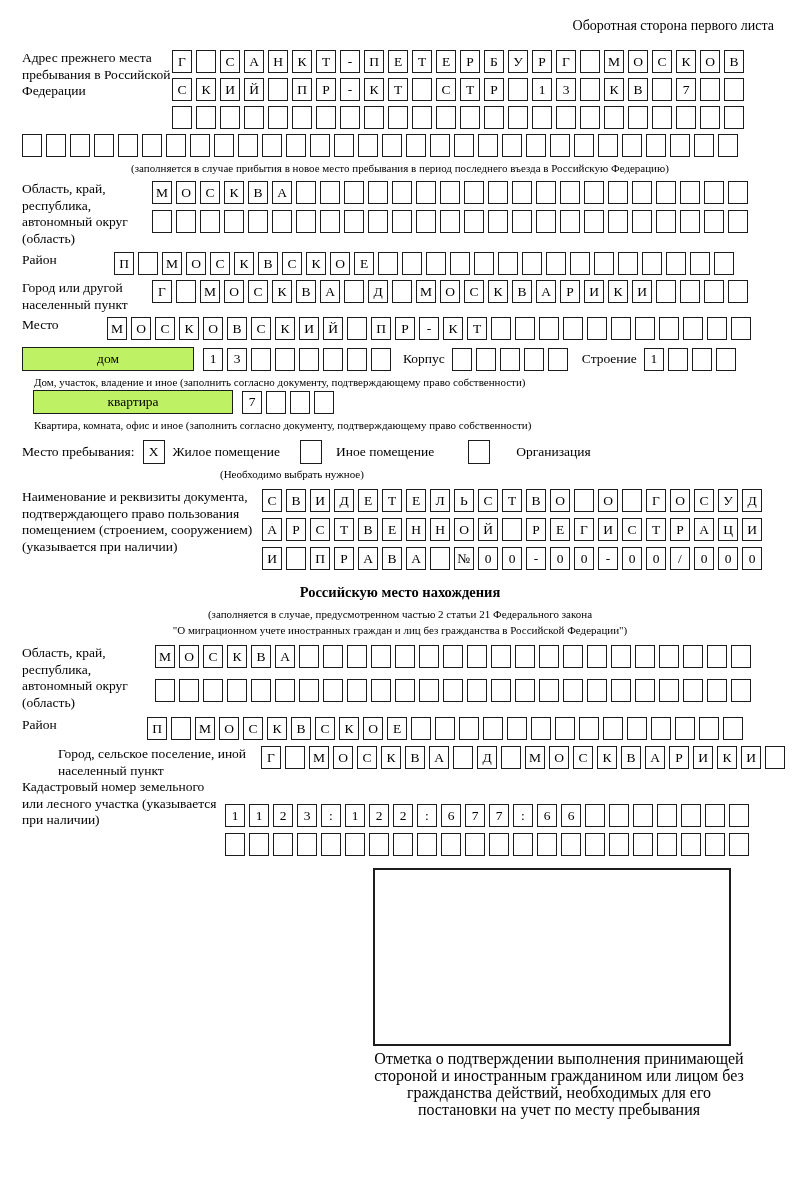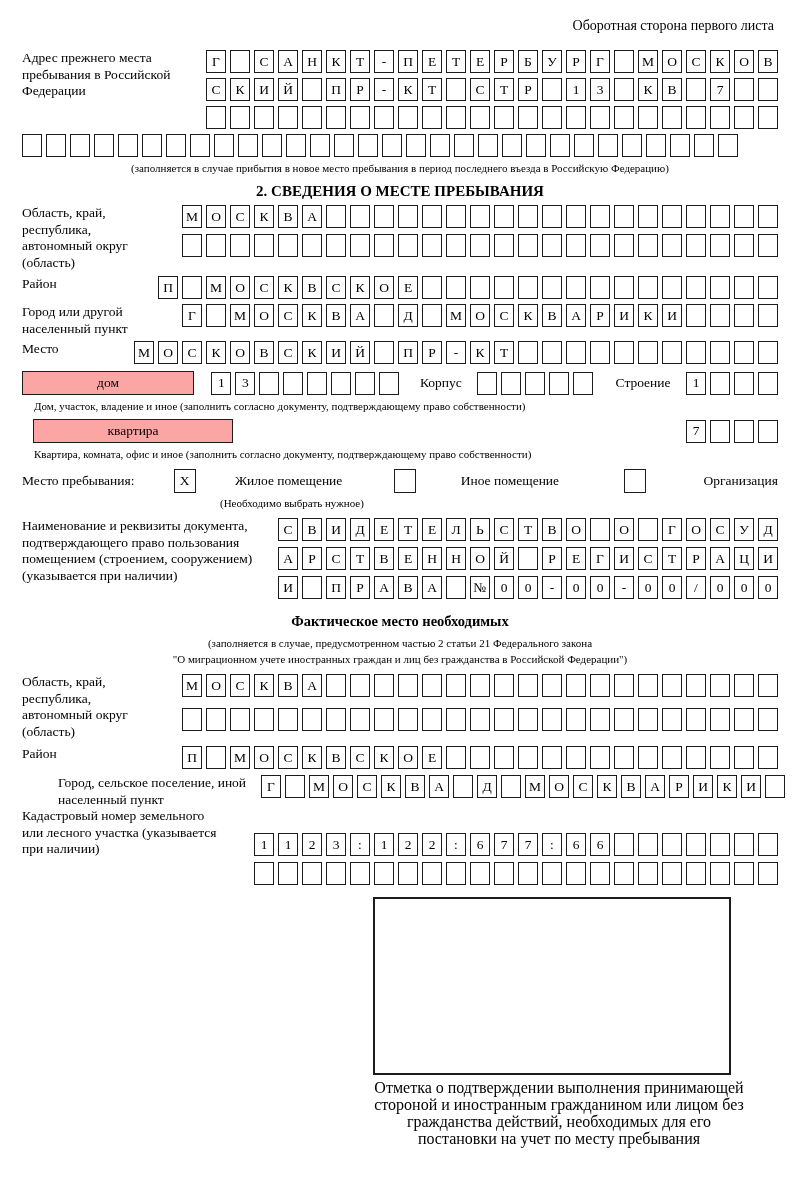--- a/index.html
+++ b/index.html
@@ -3,37 +3,37 @@
 <meta charset="utf-8">
 <style>
   html,body { margin:0; padding:0; background:#fff; }
   .page {
     width:800px; height:1180px; box-sizing:border-box;
     padding:12px 22px 12px 22px; overflow:hidden;
     font-family:"Liberation Serif","DejaVu Serif",serif; color:#000;
     background:#fff; position:relative;
   }
   .hdr-note { text-align:right; font-size:14px; margin:6px 4px 16px 0; }
-  .frow { display:flex; align-items:flex-start;justify-content:space-between; }
+  .frow { display:flex; align-items:flex-start; }
   .lbl { font-size:13.5px; line-height:16.5px; flex:0 0 auto; }
   .cells { display:flex; gap:4px; flex:0 0 auto; }
   .cells-col { display:flex; flex-direction:column; gap:5px; }
   .cell {
     width:20px; height:23px; box-sizing:border-box; border:1.6px solid #1c1c1c;
     display:inline-flex; align-items:center; justify-content:center;
     font-size:13.5px; flex:0 0 auto; background:#fff;
   }
   .note { font-size:11px; line-height:16px; }
   .note-c { text-align:center; }
   .sec-title { text-align:center; font-weight:bold; font-size:15px; }
   .sub-title { text-align:center; font-weight:bold; font-size:14.5px; }
   .wide-box {
     box-sizing:border-box; border:1.6px solid #1c1c1c; height:24px;
     display:flex; align-items:center; justify-content:center; font-size:13.5px;
-    flex:0 0 auto; background:#fca5a5;
+    flex:0 0 auto; background:#bef264;
   }
   .inl { font-size:13.5px; line-height:24px; flex:0 0 auto; }
   .stamp-box { box-sizing:border-box; border:2px solid #1c1c1c; width:358px; height:178px; background:#fff; }
   .stamp-wrap { margin-left:351px; width:372px; }
   .stamp-note { font-size:16px; line-height:17px; text-align:center; margin-top:4px; }
 </style>
 </head>
 <body>
 
 <div class="page">
@@ -150,21 +150,20 @@
       <span class="cell"></span>
       <span class="cell"></span>
       <span class="cell"></span>
       <span class="cell"></span>
       <span class="cell"></span>
       <span class="cell"></span>
       <span class="cell"></span>
     </div>
   <div class="note note-c" style="margin-top:3px;">(заполняется в случае прибытия в новое место пребывания в период последнего въезда в Российскую Федерацию)</div>
 
-  <div class="sec-title" style="margin-top:7px;">2. СВЕДЕНИЯ О МЕСТЕ ПРЕБЫВАНИЯ</div>
 
   <div class="frow" style="margin-top:5px;">
     <div class="lbl" style="width:130px;">Область, край, республика, автономный округ (область)</div>
     <div class="cells-col" style="gap:6px;">
       <div class="cells">
           <span class="cell">М</span>
           <span class="cell">О</span>
           <span class="cell">С</span>
           <span class="cell">К</span>
           <span class="cell">В</span>
@@ -338,21 +337,21 @@
     <span class="inl" style="margin:0 7px 0 14px;">Строение</span>
     <div class="cells">
         <span class="cell">1</span>
         <span class="cell"></span>
         <span class="cell"></span>
         <span class="cell"></span>
       </div>
   </div>
   <div class="note" style="margin:3px 0 0 12px;">Дом, участок, владение и иное (заполнить согласно документу, подтверждающему право собственности)</div>
 
-  <div class="frow" style="margin-top:5px; align-items:center;">
+  <div class="frow" style="align-items:center;">
     <div class="wide-box" style="width:200px; margin-left:11px;">квартира</div>
     <div class="cells" style="margin-left:9px;">
         <span class="cell">7</span>
         <span class="cell"></span>
         <span class="cell"></span>
         <span class="cell"></span>
       </div>
   </div>
   <div class="note" style="margin:3px 0 0 12px;">Квартира, комната, офис и иное (заполнить согласно документу, подтверждающему право собственности)</div>
 
@@ -435,21 +434,21 @@
           <span class="cell">0</span>
           <span class="cell">0</span>
           <span class="cell">/</span>
           <span class="cell">0</span>
           <span class="cell">0</span>
           <span class="cell">0</span>
         </div>
     </div>
   </div>
 
-  <div class="sub-title" style="margin-top:14px;">Фактическое место необходимых</div>
+  <div class="sub-title" style="margin-top:14px;">Российскую место нахождения</div>
   <div class="note note-c" style="margin-top:5px;">(заполняется в случае, предусмотренном частью 2 статьи 21 Федерального закона</div>
   <div class="note note-c">"О миграционном учете иностранных граждан и лиц без гражданства в Российской Федерации")</div>
 
   <div class="frow" style="margin-top:7px;">
     <div class="lbl" style="width:133px;">Область, край, республика, автономный округ (область)</div>
     <div class="cells-col" style="gap:11px;">
       <div class="cells">
           <span class="cell">М</span>
           <span class="cell">О</span>
           <span class="cell">С</span>

